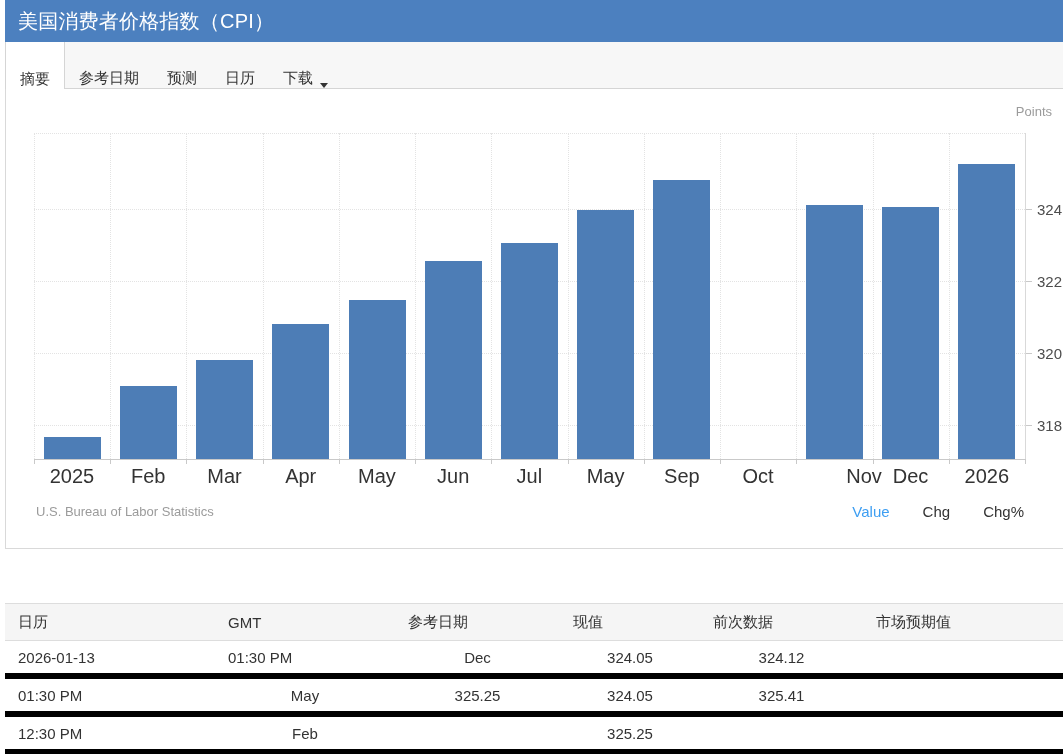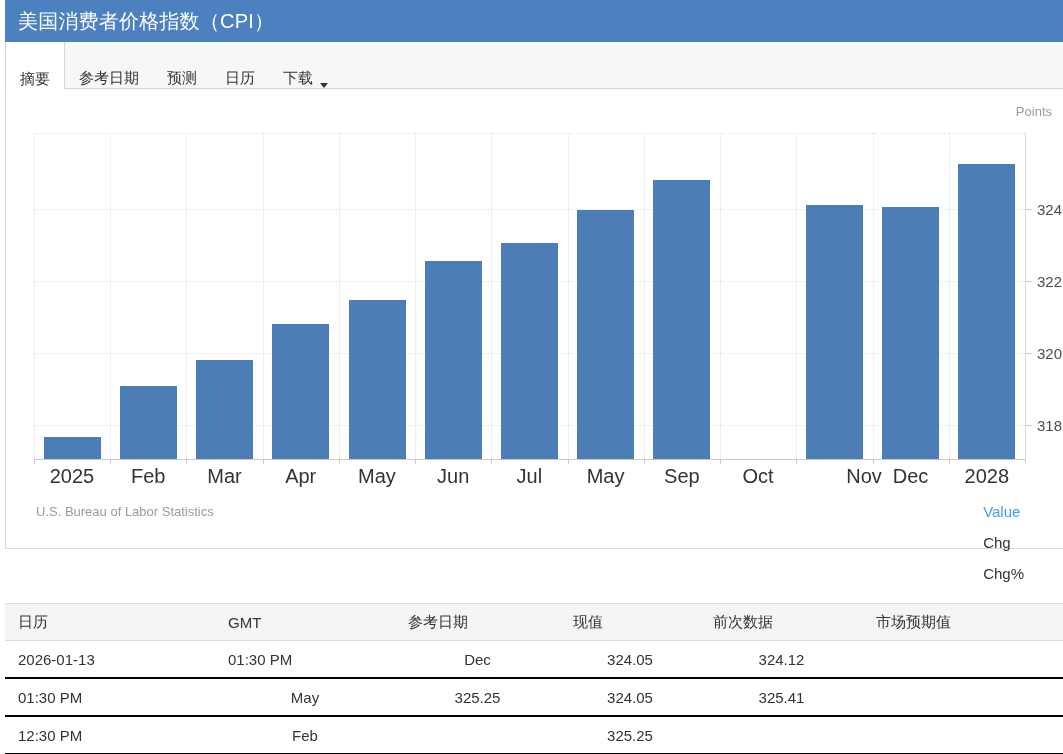--- a/index.html
+++ b/index.html
@@ -53,29 +53,29 @@
   .bar { position:absolute; }
   .y-tick-label {
     position:absolute; left:1003px; transform:translateY(-50%);
     font-size:15px; color:#4d4d4d;
   }
   .x-tick-label {
     position:absolute; top:332px; width:76px; text-align:center;
     font-size:20px; color:#333;
   }
   .chart-source { position:absolute; left:30px; top:415px; font-size:13px; color:#9b9b9b; }
-  .chart-links { position:absolute; top:414px; right:39px; display:flex; gap:14px; font-size:15px;flex-direction:column; }
+  .chart-links { position:absolute; top:414px; right:39px; display:flex; gap:33px; font-size:15px; }
   .chart-links .lnk { color:#333; cursor:pointer; }
   .chart-links .lnk.active { color:#3d9ef2; }
 
   
   .cal-table { position:absolute; left:5px; top:603px; width:1058px; font-size:15px; color:#333; }
   .cal-grid { display:grid; grid-template-columns:210px 180px 165px 140px 163px 200px; align-items:center; }
   .cal-head { background:#f5f5f5; border-top:1px solid #ddd; border-bottom:1px solid #ddd; height:38px; }
-  .cal-row  { height:38px; border-bottom:2px solid #000000; }
+  .cal-row  { height:38px; border-bottom:6px solid #000000; }
   .cell-left   { padding-left:13px; text-align:left; }
   .cell-center { text-align:center; }
 </style>
 </head>
 <body>
 
 <div class="app-header" style="background: rgb(76, 128, 191);">
   <span>美国消费者价格指数（CPI）</span>
 </div>
 
@@ -161,21 +161,21 @@
       <div class="x-tick-label" style="left: 152.462px;">Mar</div>
       <div class="x-tick-label" style="left: 228.692px;">Apr</div>
       <div class="x-tick-label" style="left: 304.923px;">May</div>
       <div class="x-tick-label" style="left: 381.154px;">Jun</div>
       <div class="x-tick-label" style="left: 457.385px;">Jul</div>
       <div class="x-tick-label" style="left: 533.615px;">May</div>
       <div class="x-tick-label" style="left: 609.846px;">Sep</div>
       <div class="x-tick-label" style="left: 686.077px;">Oct</div>
       <div class="x-tick-label" style="left: 792px;">Nov</div>
       <div class="x-tick-label" style="left: 838.538px;">Dec</div>
-      <div class="x-tick-label" style="left: 914.769px;">2028</div>
+      <div class="x-tick-label" style="left: 914.769px;">2026</div>
     </div>
   <div class="chart-source">U.S. Bureau of Labor Statistics</div>
   <div class="chart-links" id="chart-links">
       <span class="lnk active" style="color: rgb(61, 158, 242);">Value</span>
       <span class="lnk">Chg</span>
       <span class="lnk">Chg%</span>
     </div>
 </div>
 
 <div class="cal-table">

